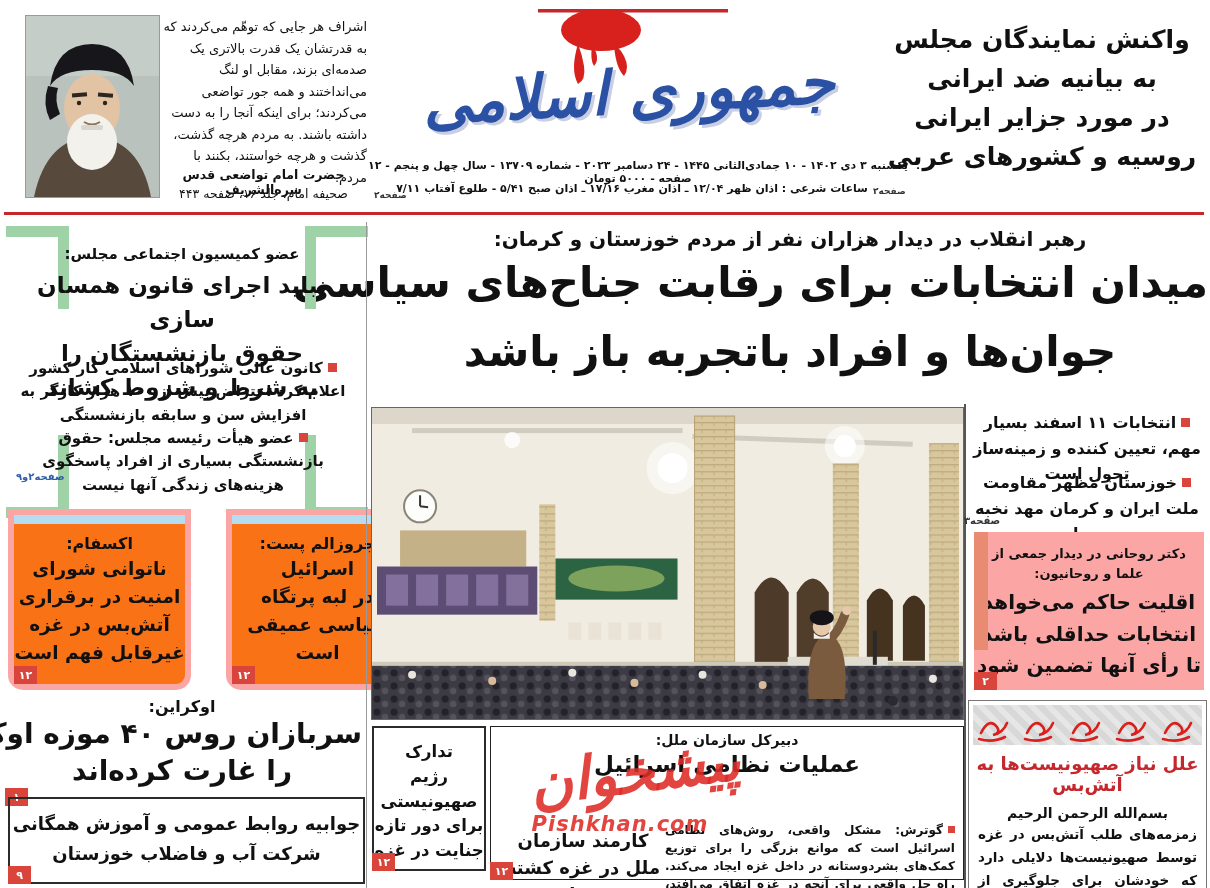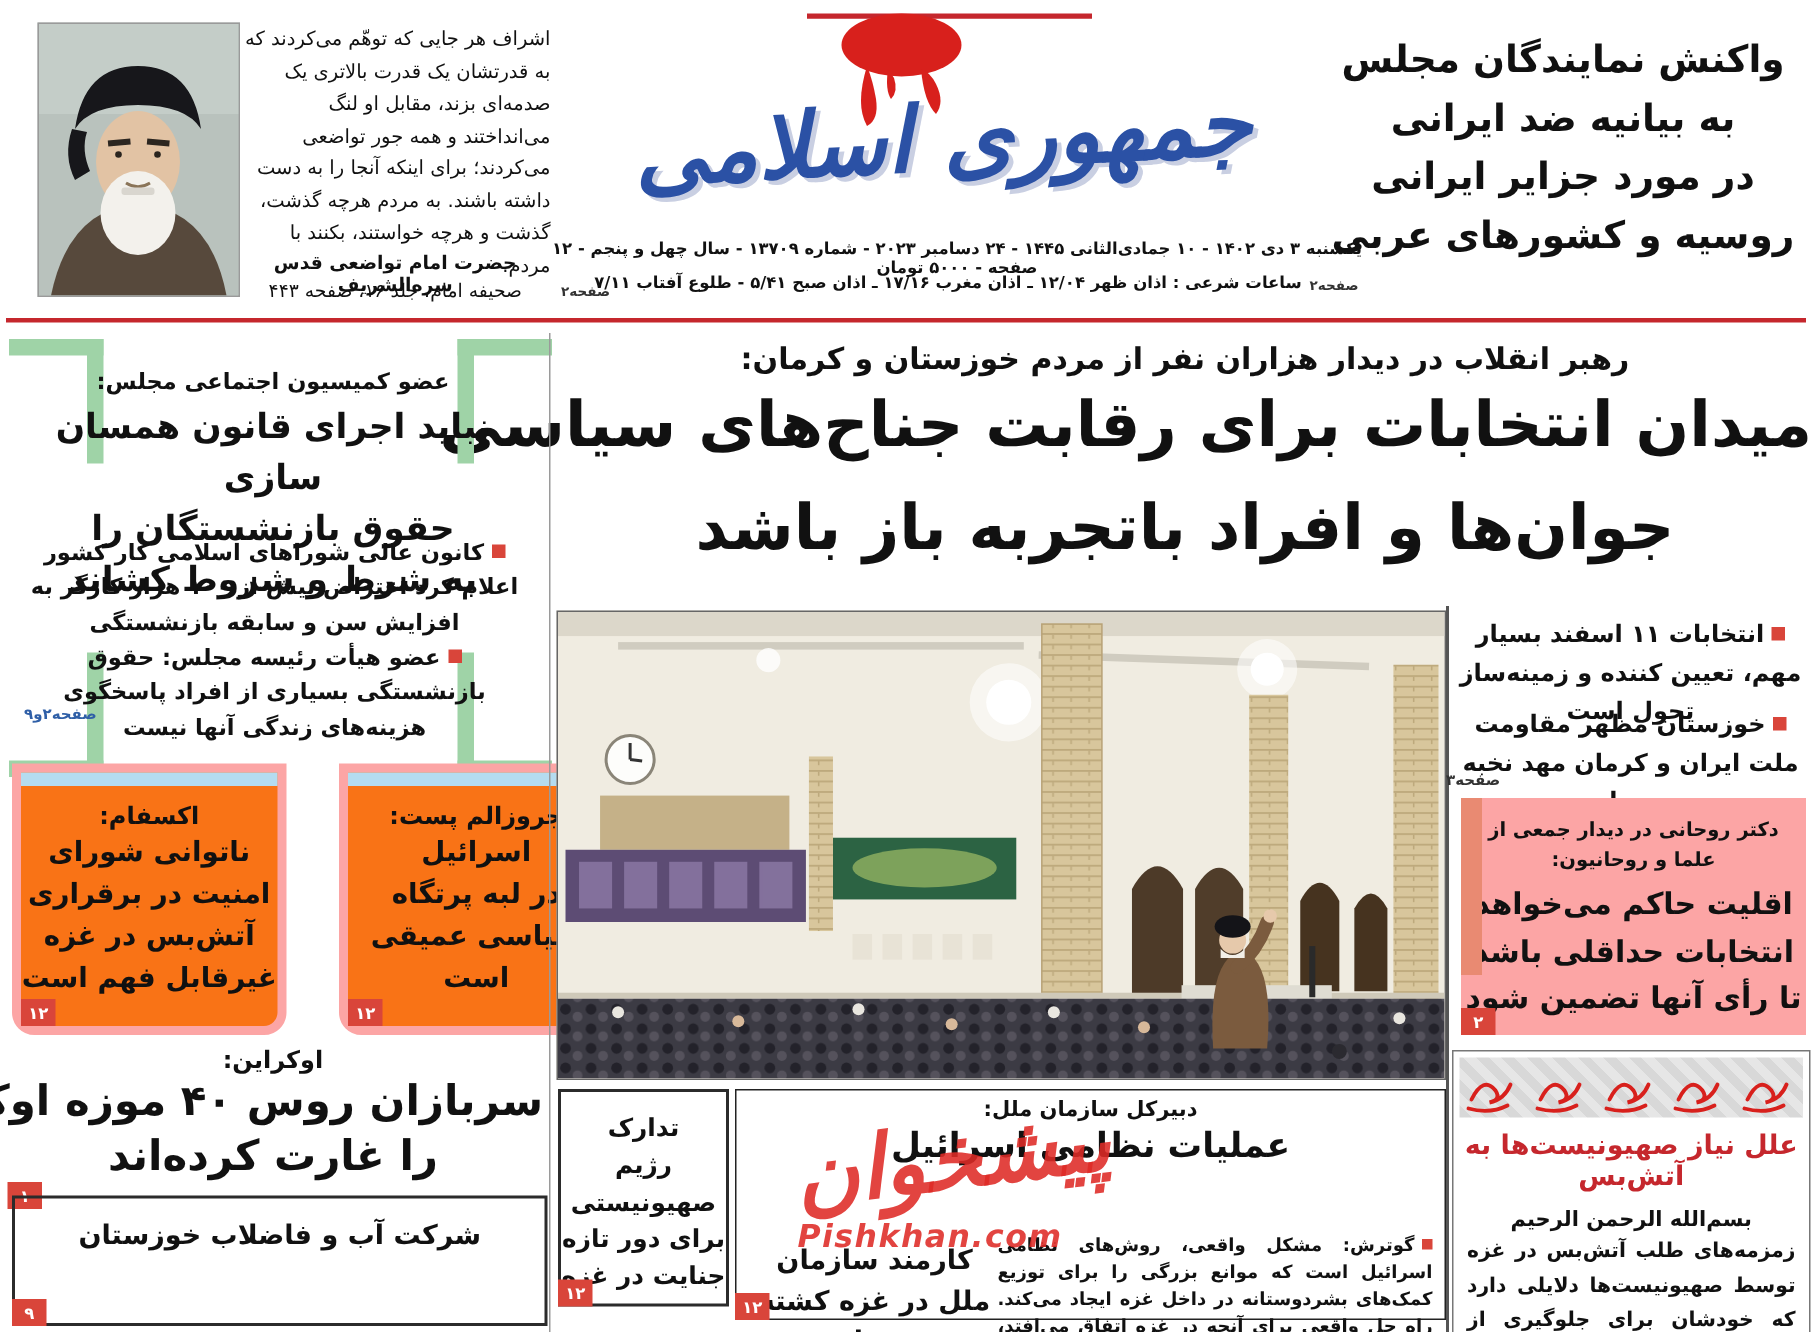--- a/index.html
+++ b/index.html
@@ -189,20 +189,21 @@
     <div class="badge" style="left:0;bottom:0;">۱۲</div>
   </div>
 
   <div class="abs ukr-kicker ctr">اوکراین:</div>
   <div class="abs ukr-l1 ctr">سربازان روس ۴۰ موزه اوکراین</div>
   <div class="abs ukr-l2 ctr">را غارت کرده‌اند</div>
   <div class="badge abs badge-ukr">۱</div>
 
   <div class="abs javabieh ctr">
     <div class="t">
+      <div>جوابیه روابط عمومی و آموزش همگانی</div>
       <div>شرکت آب و فاضلاب خوزستان</div>
     </div>
     <div class="badge" style="left:-2px;bottom:-2px;">۹</div>
   </div>
 
   <div class="abs vline1"></div>
   <div class="abs vline2"></div>
 
   <div class="abs photo">
     <svg viewBox="0 0 590 310" preserveAspectRatio="none">

